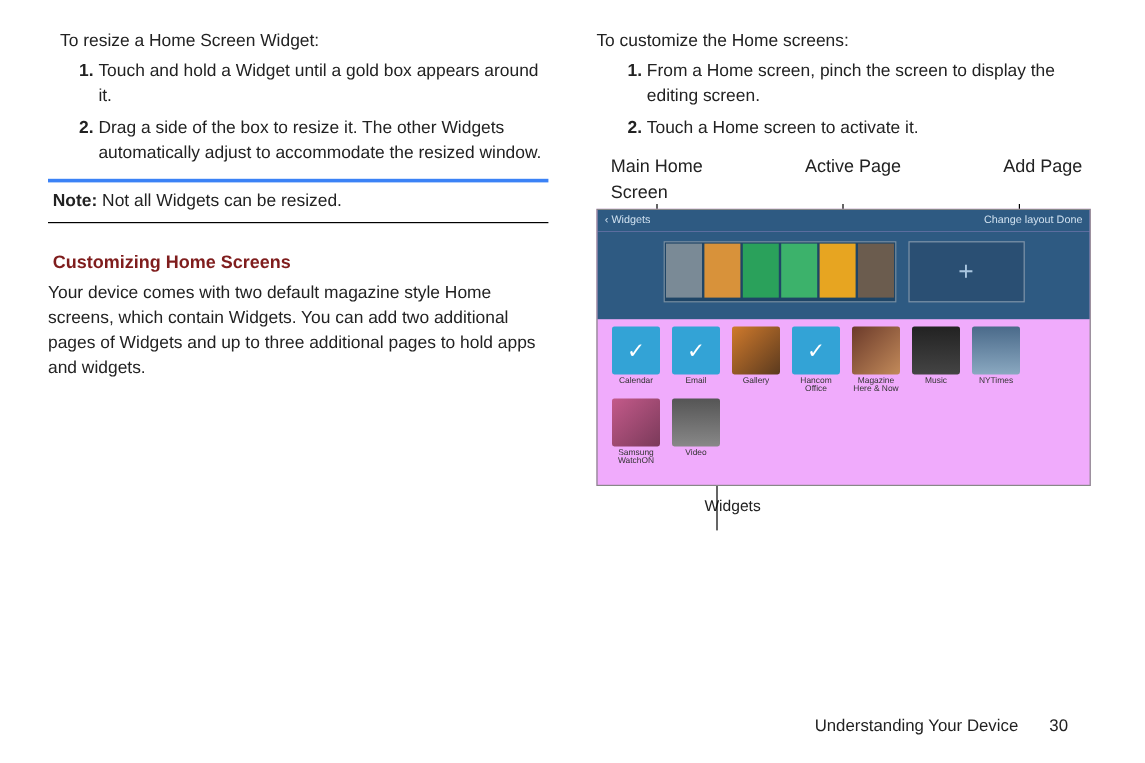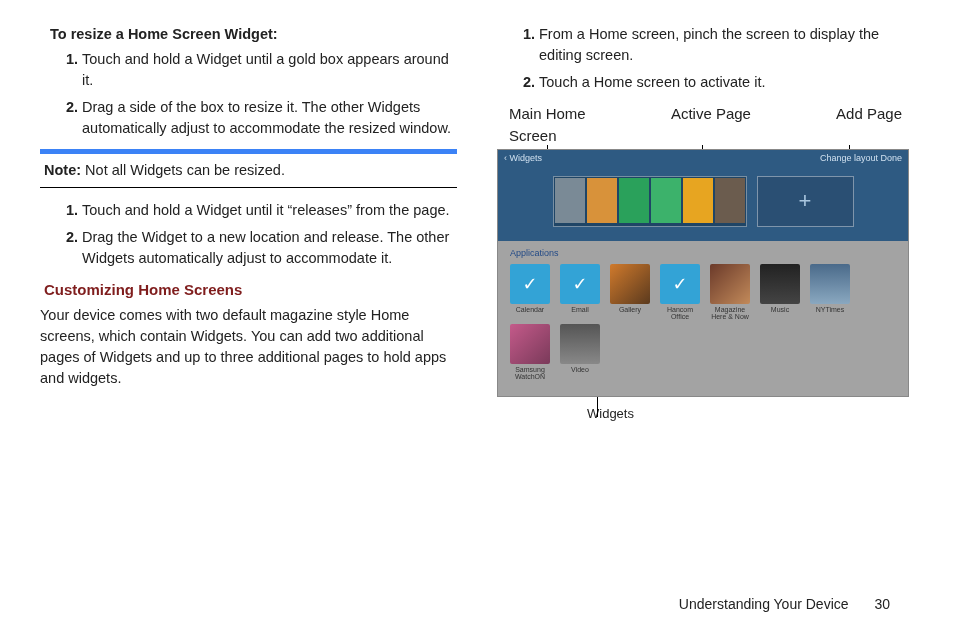--- a/index.html
+++ b/index.html
@@ -16,59 +16,59 @@
     display: flex;
     padding: 24px 40px 0 40px;
     gap: 40px;
   }
   .col {
     flex: 1;
     font-size: 14.5px;
     line-height: 1.45;
   }
   .heading {
-    font-weight: bold;
+    font-weight: normal;
     margin: 0 0 4px 10px;
   }
   ol {
     margin: 0 0 10px 14px;
     padding-left: 28px;
   }
   ol li {
     margin-bottom: 6px;
   }
   ol li::marker {
     font-weight: bold;
   }
   .rule {
-    border-top: 5px solid #3b82f6;
+    border-top: 3px solid #3b82f6;
     border-bottom: 1px solid #000;
     padding: 6px 4px;
-    margin: 6px 0 12px 0;
+    margin: 6px 0 22px 0;
   }
   .note-label { font-weight: bold; }
   .section-title {
     color: #7f1d1d;
     font-weight: bold;
     font-size: 15px;
     margin: 8px 0 4px 4px;
   }
   .body-indent {
   }
   .callouts {
     display: flex;
     justify-content: space-between;
     font-size: 15px;
     padding: 0 12px 2px 12px;
   }
   .callouts > div { text-align: left; }
   .fig {
     border: 1px solid #888;
     width: 410px;
-    background: #a3a3a3;
+    background: #f0abfc;
     position: relative;
   }
   .fig-top {
     background: #2e5a82;
     height: 18px;
     display: flex;
     justify-content: space-between;
     align-items: center;
     padding: 0 6px;
     color: #cfe0ef;
@@ -165,30 +165,27 @@
     <div class="heading">To resize a Home Screen Widget:</div>
     <ol>
       <li>Touch and hold a Widget until a gold box appears around it.</li>
       <li>Drag a side of the box to resize it. The other Widgets automatically adjust to accommodate the resized window.</li>
     </ol>
 
     <div class="rule">
       <span class="note-label">Note:</span><span> Not all Widgets can be resized.</span>
     </div>
 
-    <ol>
-      <li>Touch and hold a Widget until it “releases” from the page.</li>
-      <li>Drag the Widget to a new location and release. The other Widgets automatically adjust to accommodate it.</li>
-    </ol>
 
     <div class="section-title">Customizing Home Screens</div>
     <div class="body-indent">Your device comes with two default magazine style Home screens, which contain Widgets. You can add two additional pages of Widgets and up to three additional pages to hold apps and widgets.</div>
   </div>
 
   <div class="col">
+    <div class="heading" style="margin-left:0">To customize the Home screens:</div>
     <ol>
       <li>From a Home screen, pinch the screen to display the editing screen.</li>
       <li>Touch a Home screen to activate it.</li>
     </ol>
 
     <div class="callouts">
       <div style="white-space:pre-line; text-align:left">Main Home
 Screen</div>
       <div>Active Page</div>
       <div>Add Page</div>
@@ -210,21 +207,20 @@
             <div class="th" style="background:#7a8a96"></div>
             <div class="th" style="background:#d8923a"></div>
             <div class="th" style="background:#2aa15b"></div>
             <div class="th" style="background:#3cb26b"></div>
             <div class="th" style="background:#e7a521"></div>
             <div class="th" style="background:#6b5c4e"></div>
           </div>
           <div class="addpane">+</div>
         </div>
         <div class="apps">
-          <div class="apps-label">Applications</div>
           <div class="app-row">
             <div class="app">
                 <div class="tile">✓</div>
                 <div class="lbl">Calendar</div>
               </div>
             <div class="app">
                 <div class="tile">✓</div>
                 <div class="lbl">Email</div>
               </div>
             <div class="app">

